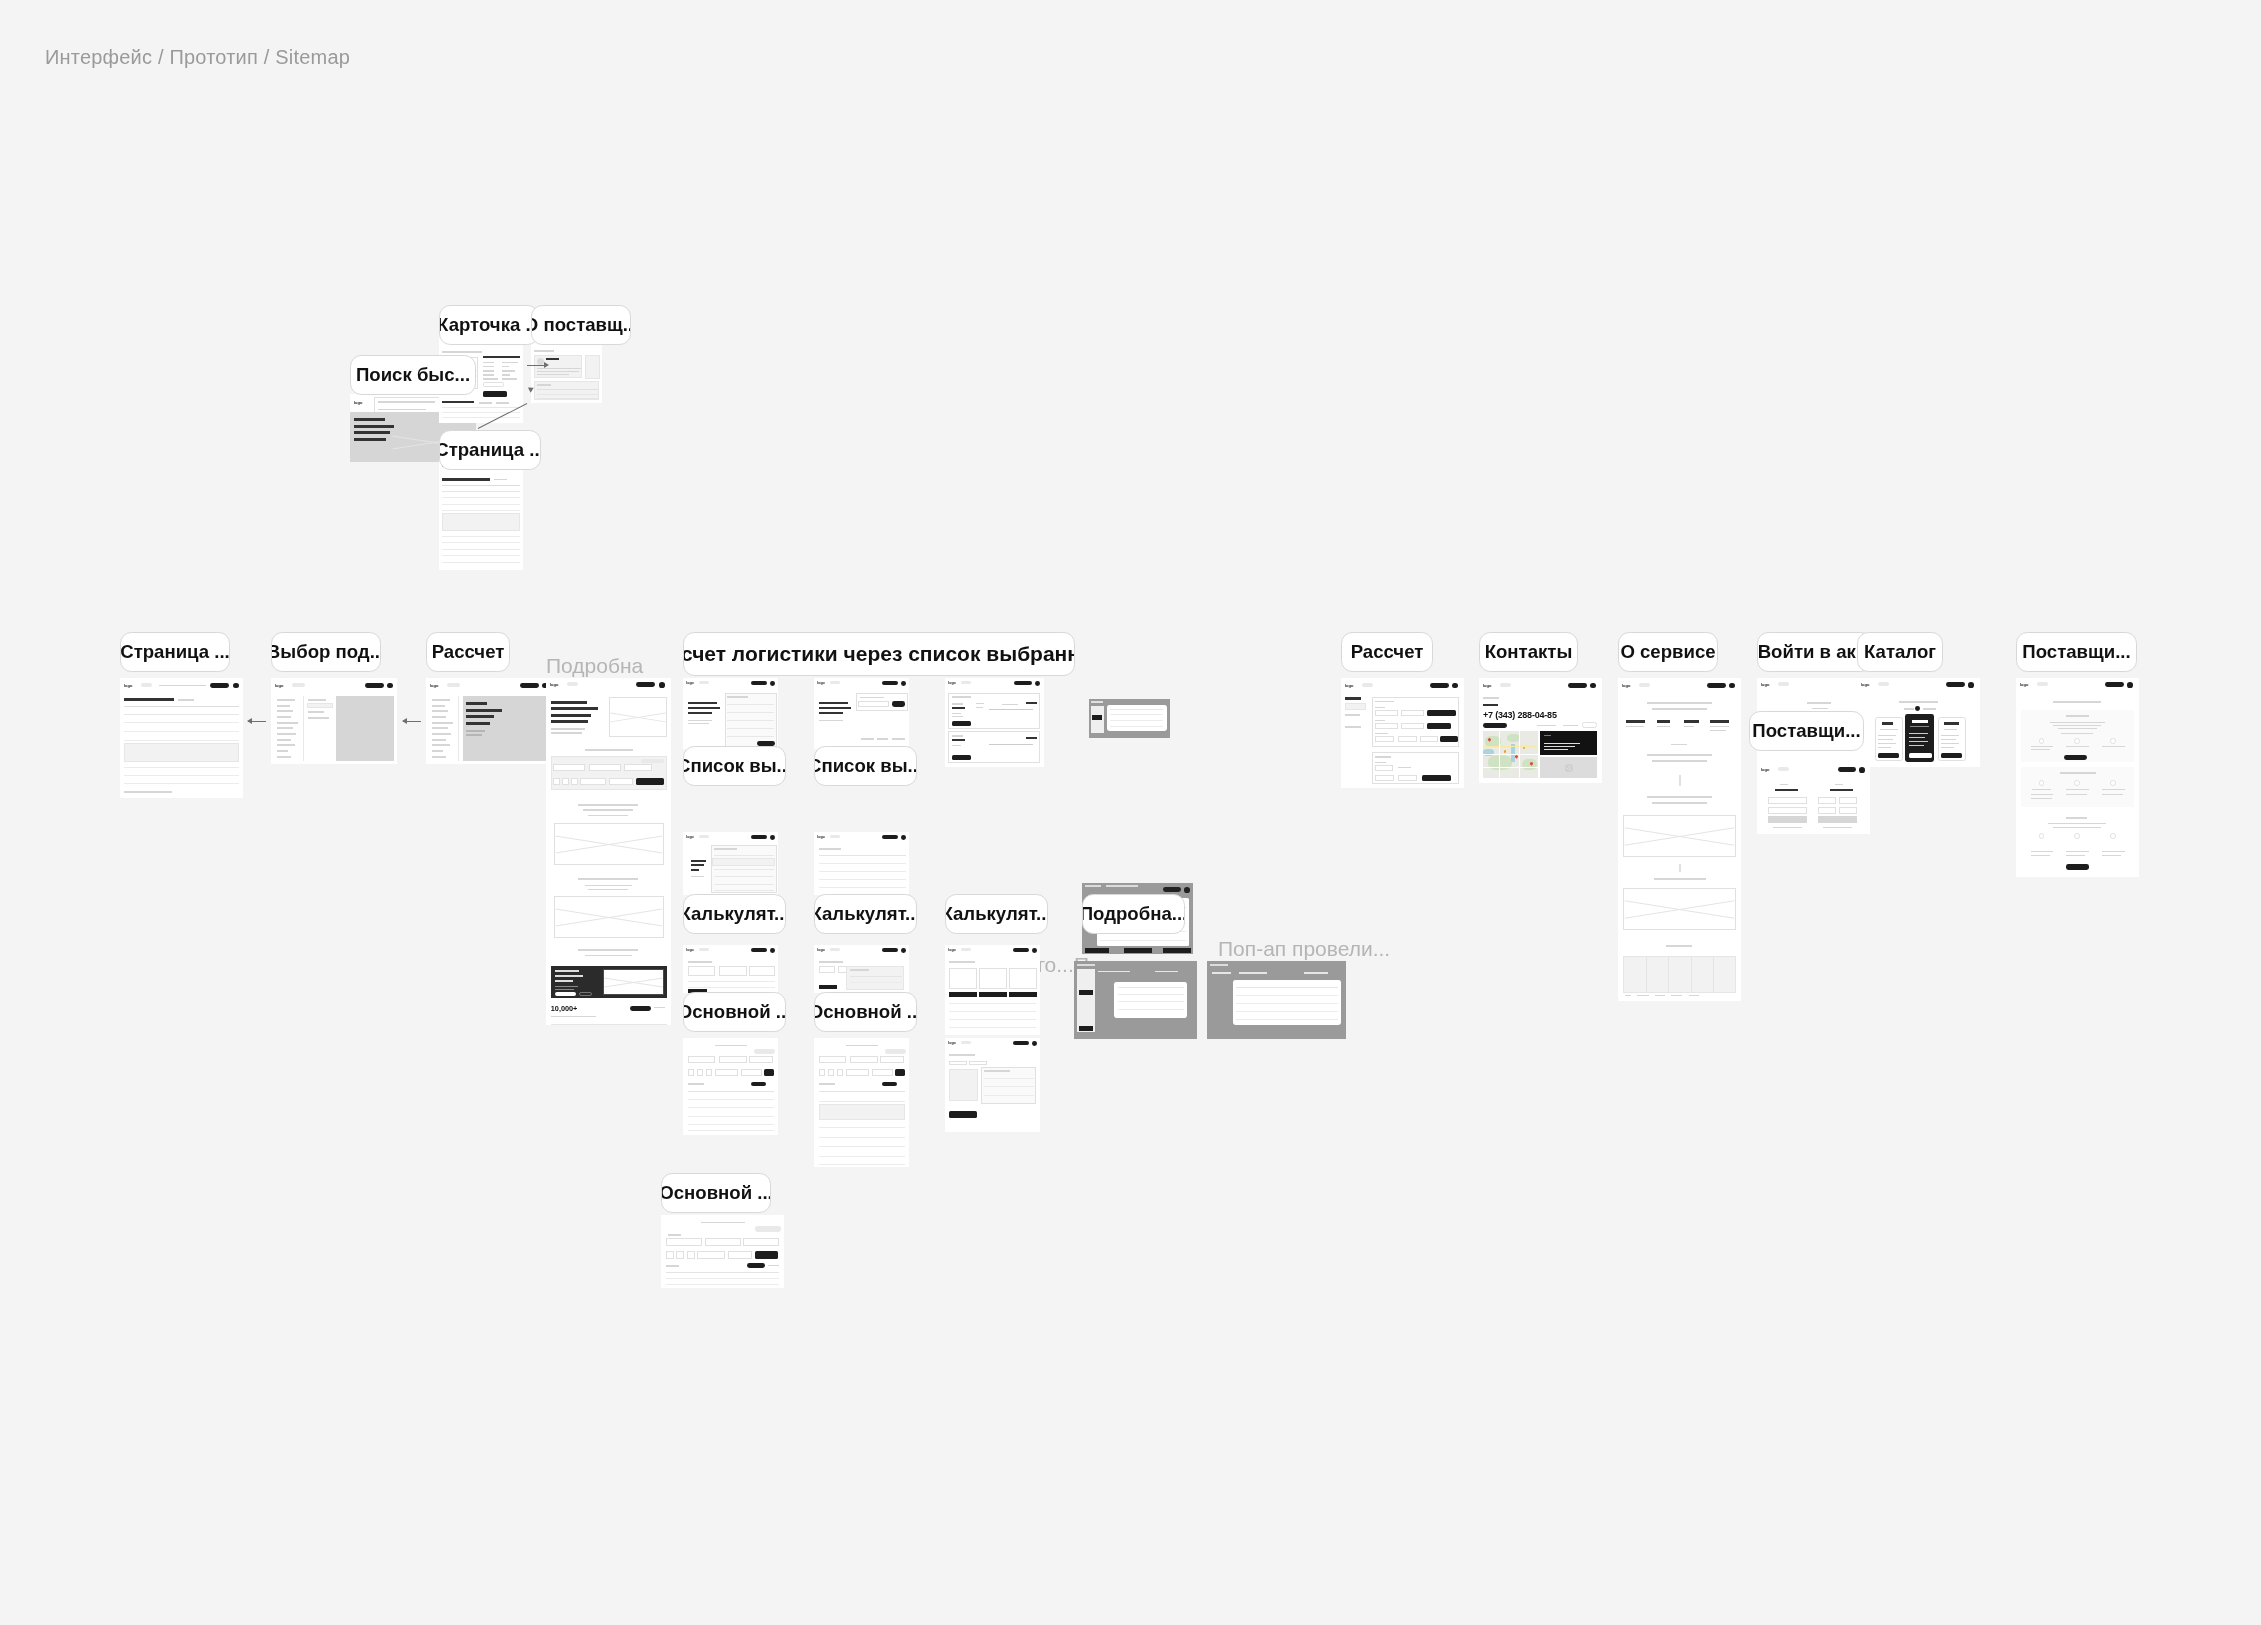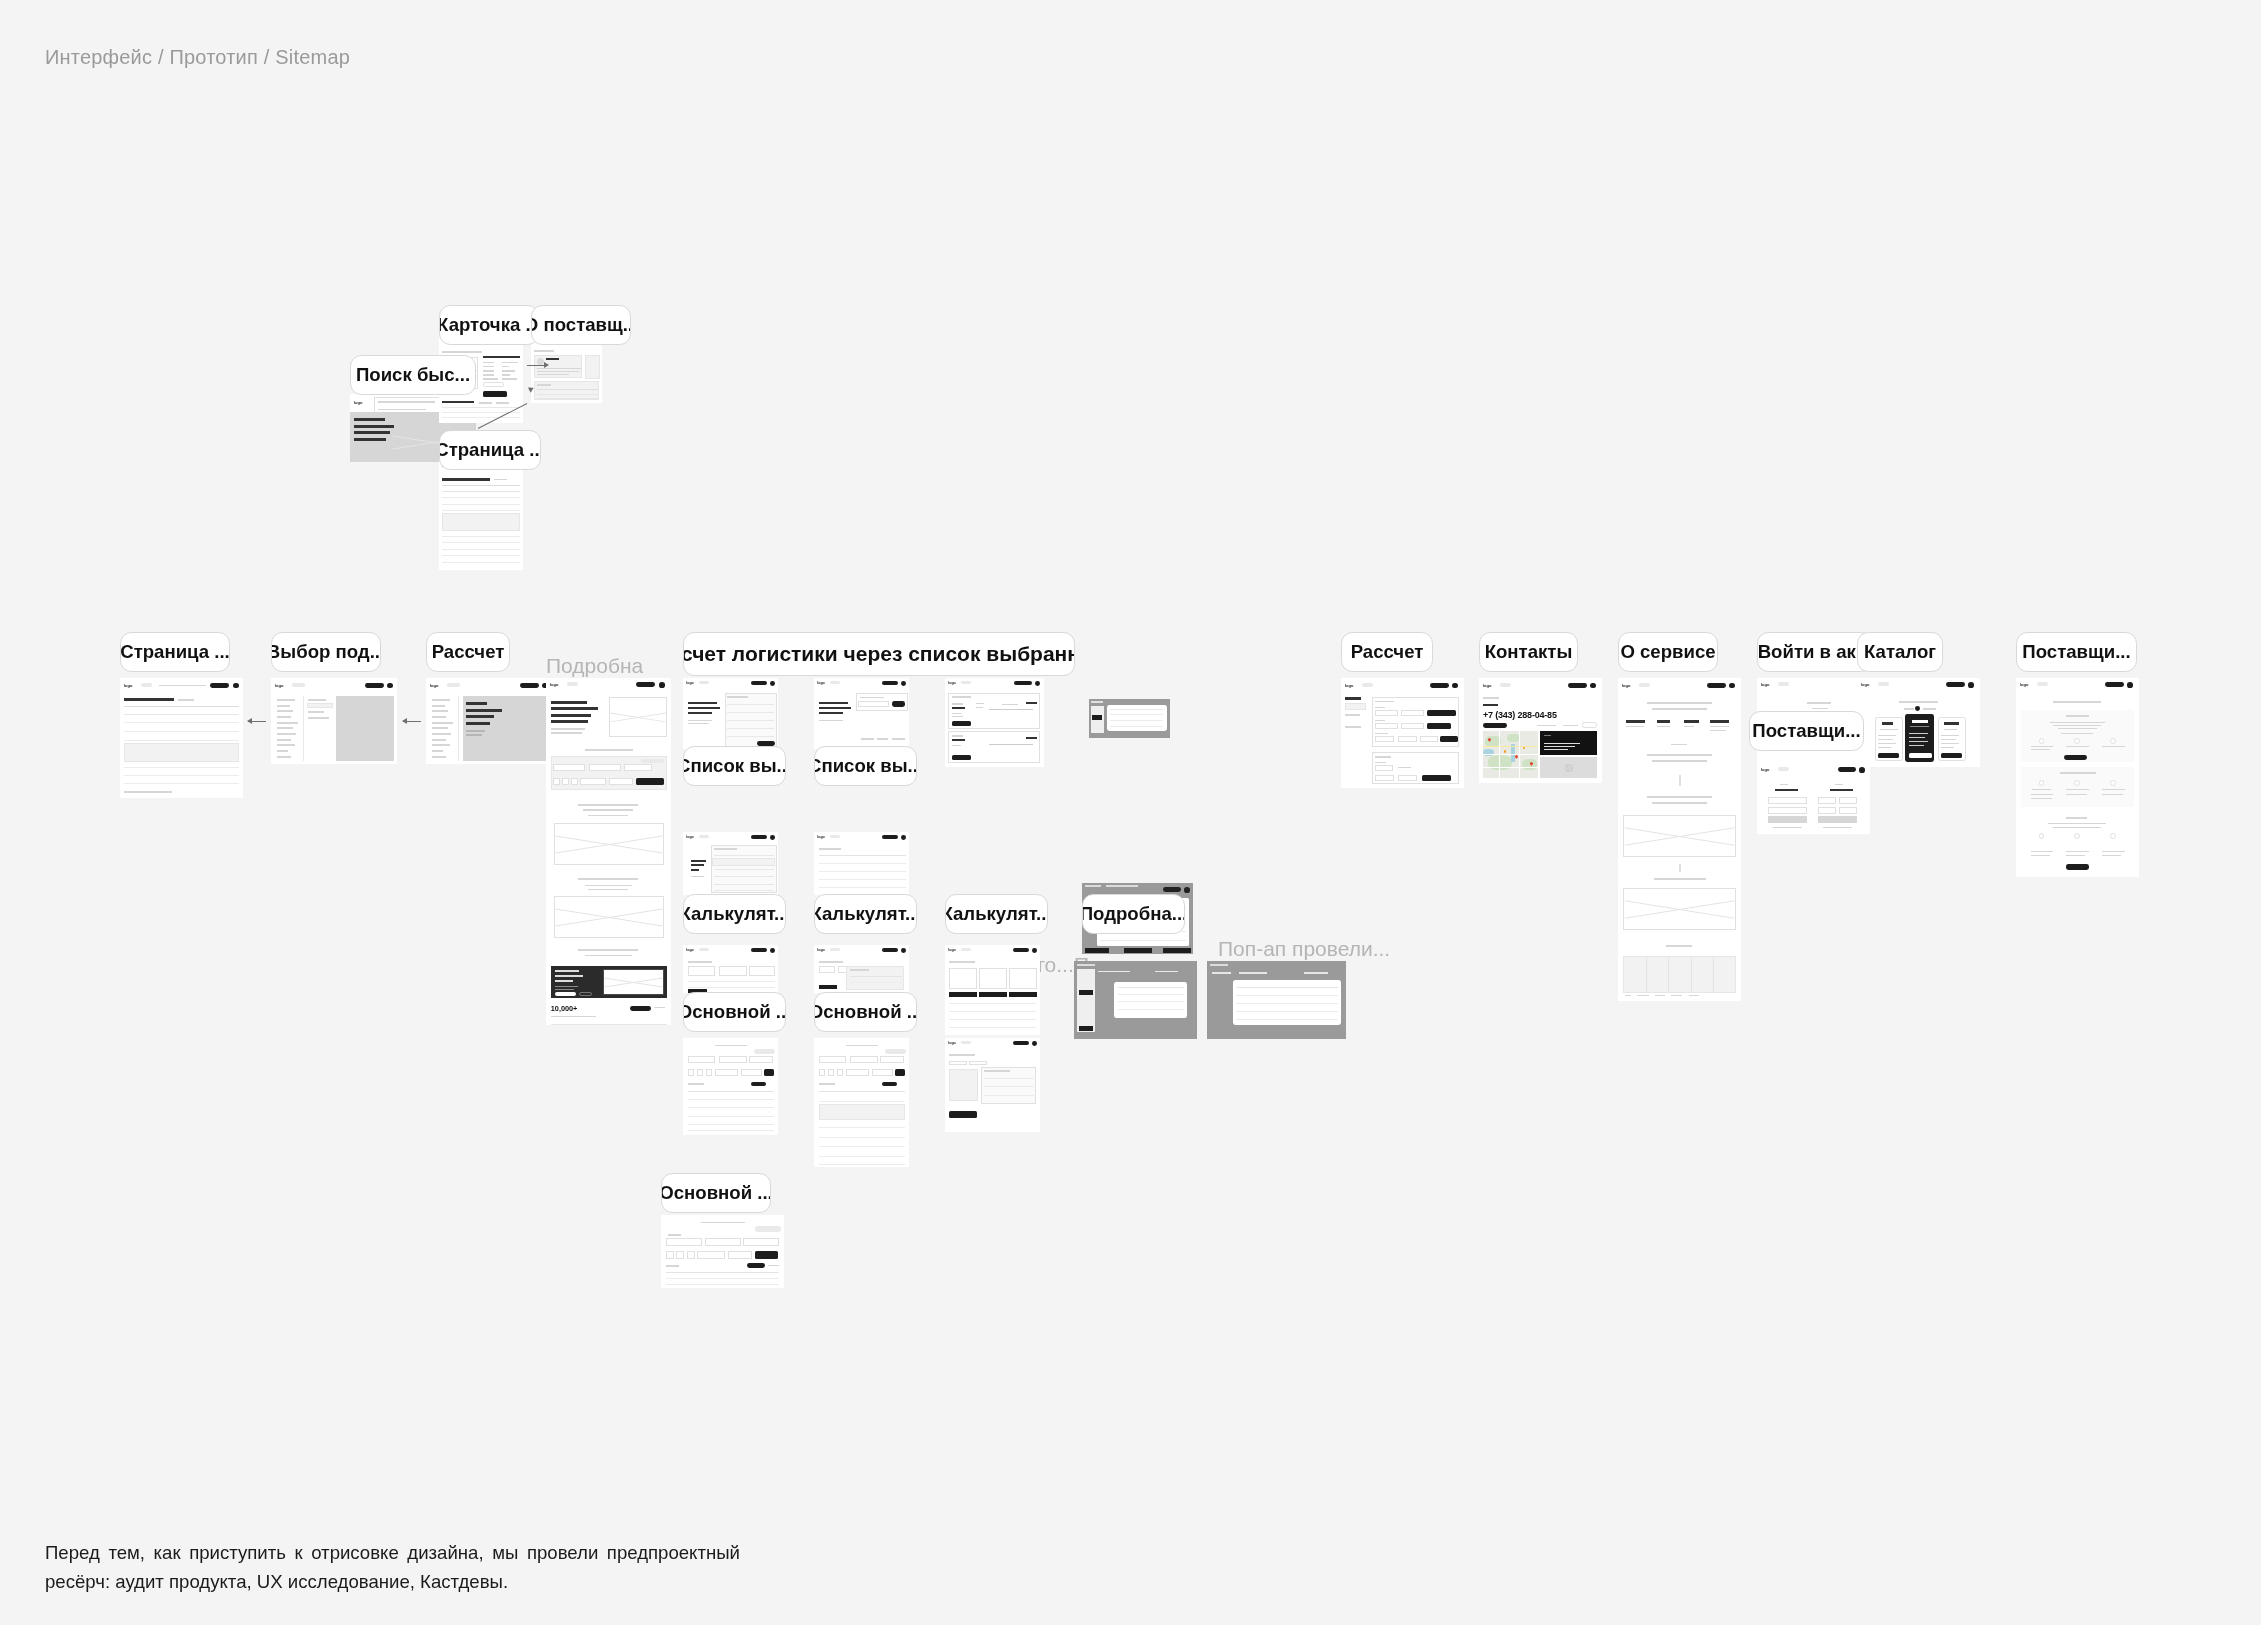--- a/index.html
+++ b/index.html
@@ -899,16 +899,15 @@
   <div class="thumb" style="left:2016px; top:846px; width:123px; height:31px;">
     <div class="ln" style="left:14.5px;top:4.8px;width:22.6px;height:1.2px;"></div>
     <div class="ln" style="left:50px;top:4.8px;width:22.6px;height:1.2px;"></div>
     <div class="ln" style="left:86px;top:4.8px;width:22.6px;height:1.2px;"></div>
     <div class="ln" style="left:14.5px;top:9px;width:19.4px;height:1.2px;"></div>
     <div class="ln" style="left:50px;top:9px;width:19.4px;height:1.2px;"></div>
     <div class="ln" style="left:86px;top:9px;width:19.4px;height:1.2px;"></div>
     <div class="blk" style="left:50px;top:18px;width:22.6px;height:5.7px;border-radius:2.4px;"></div>
   </div>
 
-  <div class="caption just" style="left:45px; top:1538px; width:695px;">Перед тем, как приступить к отрисовке дизайна, мы провели предпроектный ресёрч: аудит продукта, UX исследование, Кастдевы.</div>
 
 </div>
 
 
 </body></html>

